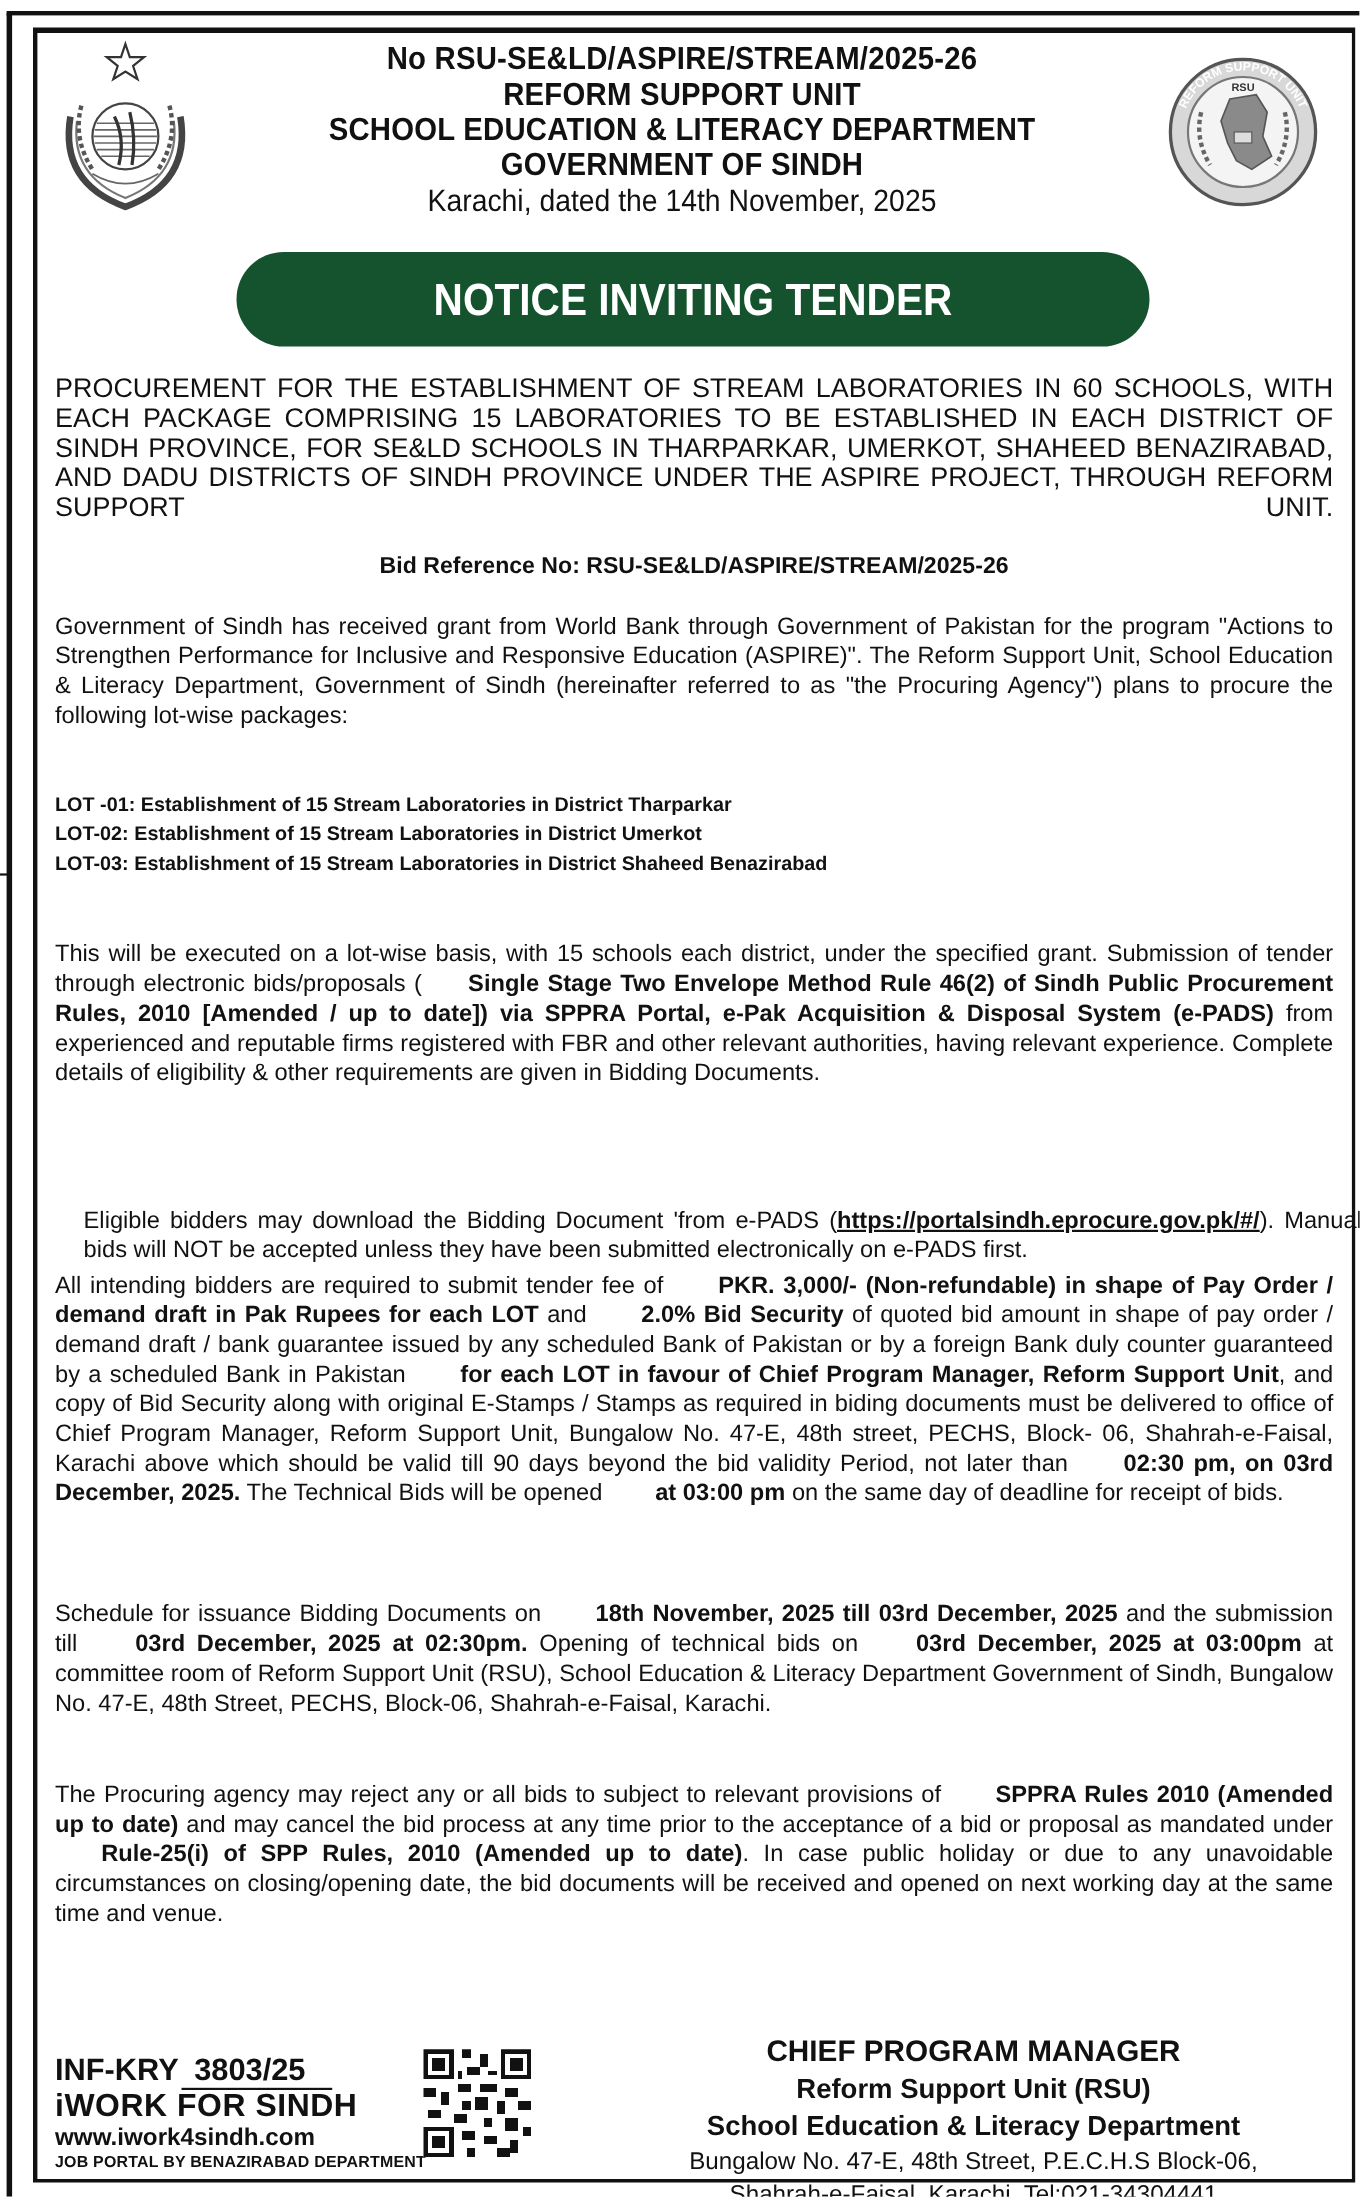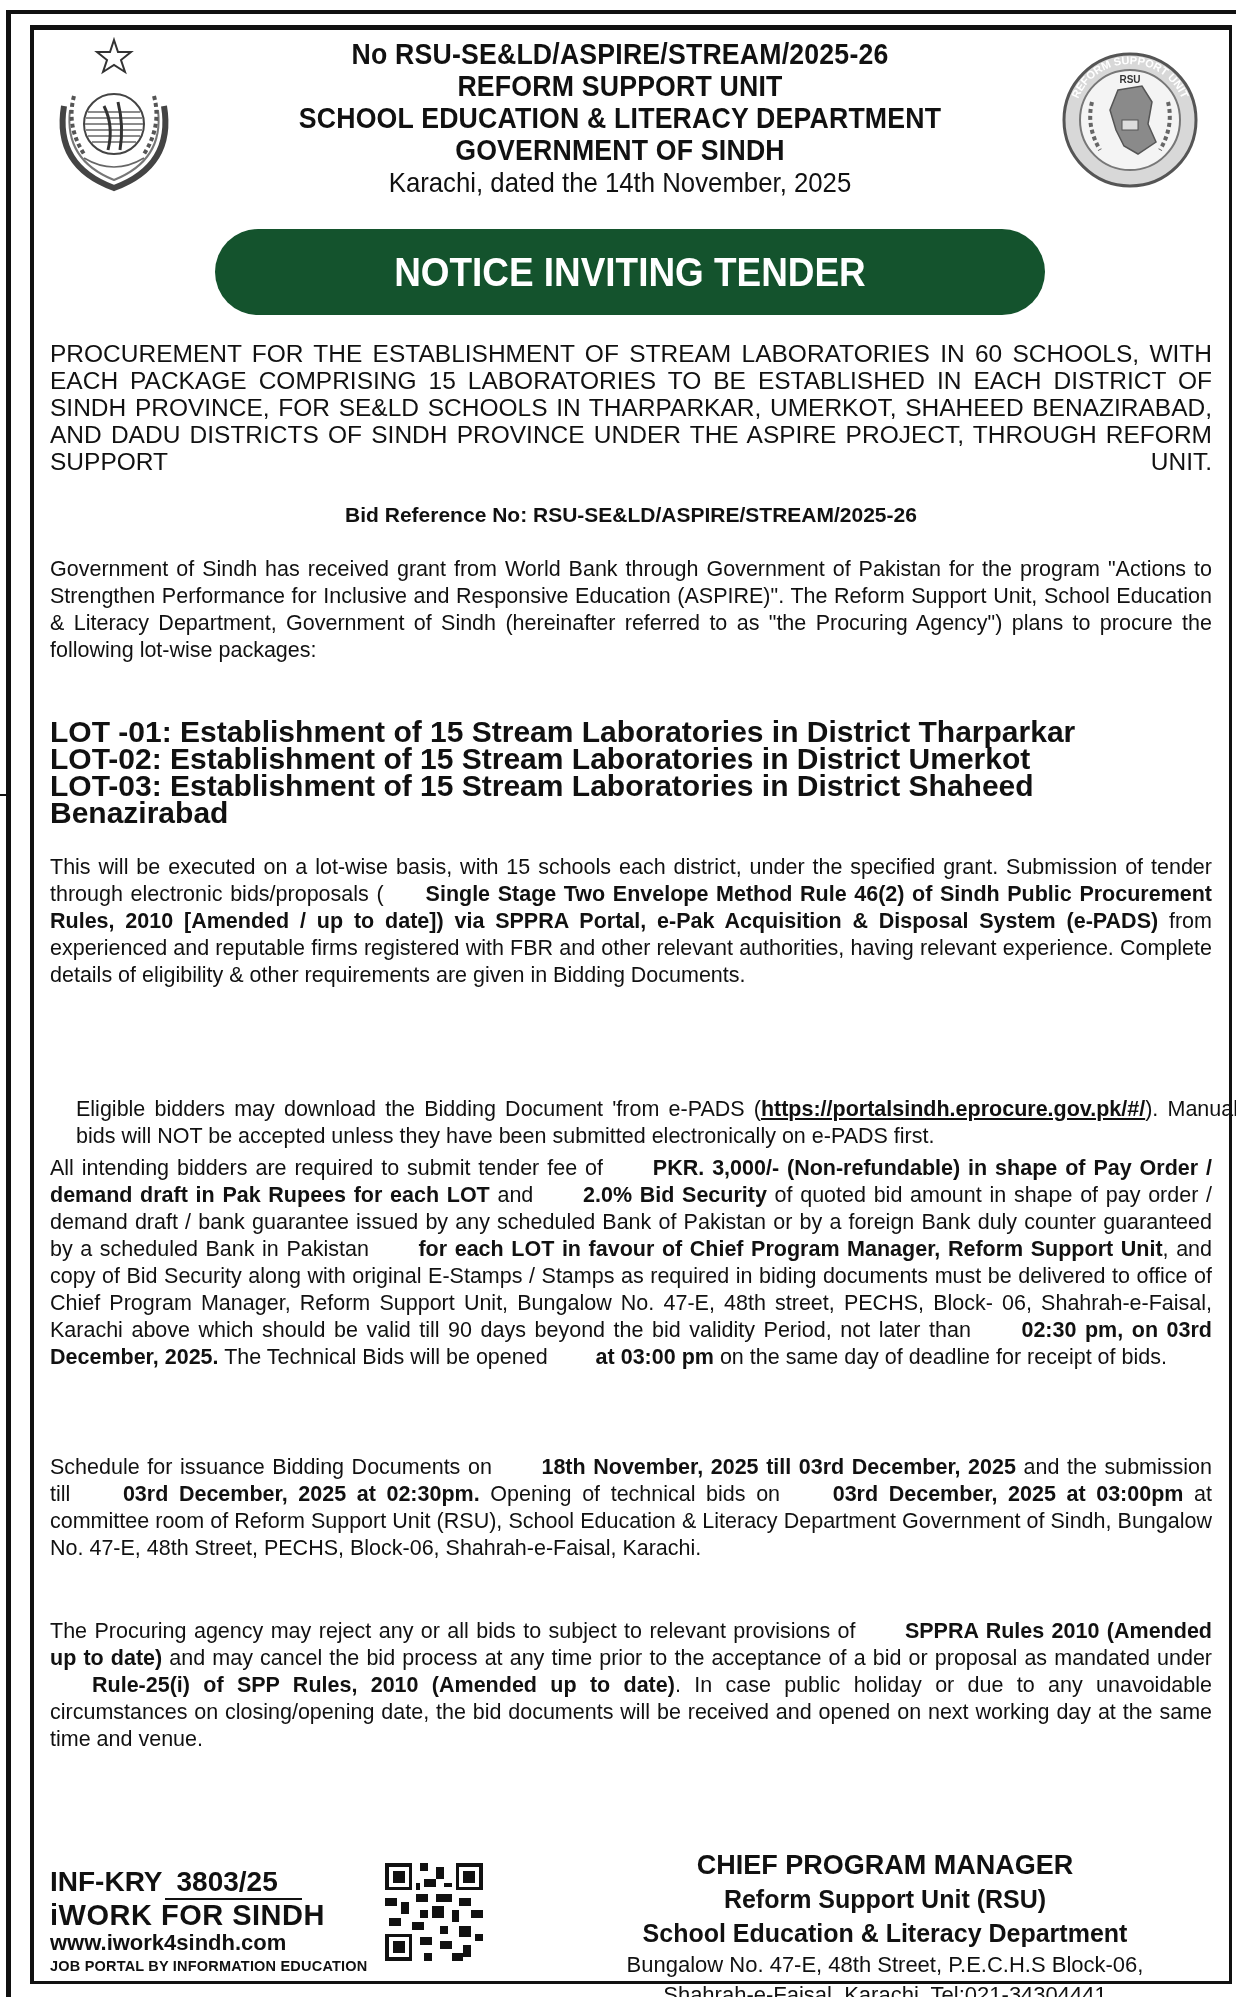--- a/index.html
+++ b/index.html
@@ -19,21 +19,21 @@
   .h-date { font-size: 28px; line-height: 34px; transform: scaleX(0.92); }
   .banner { position: absolute; left: 215px; top: 229px; width: 830px; height: 86px; background: #14532d;
             border-radius: 43px; color: #fff; text-align: center; font-weight: bold; font-size: 41px; line-height: 86px; }
   .banner span { display: inline-block; transform: scaleX(0.9); }
   .content { position: absolute; left: 50px; width: 1162px; text-align: justify; }
   .title { top: 340px; font-weight: normal; font-size: 24.5px; line-height: 27px; text-align-last: justify; }
   .bidref { top: 502px; text-align: center; font-weight: bold; font-size: 21px; line-height: 26px; }
   .para { font-size: 21.5px; line-height: 27px; }
   .para b { font-weight: bold; margin-left: 42px; }
   .p1 { top: 556px; }
-  .lots { top: 718px; font-weight: bold; font-size: 30px; line-height: 27px; text-align: left; }
+  .lots { top: 718px; font-weight: bold; font-size: 18px; line-height: 27px; text-align: left; }
   .p2 { top: 854px; }
   .p3 { top: 1096px; margin-left: 26px; }
   .p4 { top: 1155px; }
   .p5 { top: 1454px; }
   .p6 { top: 1618px; }
   .url { text-decoration: underline; font-weight: bold; color: #111; }
   .footer-left { position: absolute; left: 50px; top: 1866px; width: 340px; }
   .inf { font-weight: bold; font-size: 28px; line-height: 32px; }
   .inf .num { display: inline-block; border-bottom: 2px solid #111; padding: 0 24px 0 12px; margin-left: 2px; }
   .iwork { font-weight: bold; font-size: 29px; line-height: 30px; letter-spacing: 0.5px; }
@@ -115,21 +115,21 @@
 <div class="content para p4"><span>All intending bidders are required to submit tender fee of </span><b>PKR. 3,000/- (Non-refundable) in shape of Pay Order / demand draft in Pak Rupees for each LOT</b><span> and </span><b>2.0% Bid Security</b><span> of quoted bid amount in shape of pay order / demand draft / bank guarantee issued by any scheduled Bank of Pakistan or by a foreign Bank duly counter guaranteed by a scheduled Bank in Pakistan </span><b>for each LOT in favour of Chief Program Manager, Reform Support Unit</b><span>, and copy of Bid Security along with original E-Stamps / Stamps as required in biding documents must be delivered to office of Chief Program Manager, Reform Support Unit, Bungalow No. 47-E, 48th street, PECHS, Block- 06, Shahrah-e-Faisal, Karachi above which should be valid till 90 days beyond the bid validity Period, not later than </span><b>02:30 pm, on 03rd December, 2025.</b><span> The Technical Bids will be opened </span><b>at 03:00 pm</b><span> on the same day of deadline for receipt of bids.</span></div>
 
 <div class="content para p5"><span>Schedule for issuance Bidding Documents on </span><b>18th November, 2025 till 03rd December, 2025</b><span> and the submission till </span><b>03rd December, 2025 at 02:30pm.</b><span> Opening of technical bids on </span><b>03rd December, 2025 at 03:00pm</b><span> at committee room of Reform Support Unit (RSU), School Education &amp; Literacy Department Government of Sindh, Bungalow No. 47-E, 48th Street, PECHS, Block-06, Shahrah-e-Faisal, Karachi.</span></div>
 
 <div class="content para p6"><span>The Procuring agency may reject any or all bids to subject to relevant provisions of </span><b>SPPRA Rules 2010 (Amended up to date)</b><span> and may cancel the bid process at any time prior to the acceptance of a bid or proposal as mandated under </span><b>Rule-25(i) of SPP Rules, 2010 (Amended up to date)</b><span>. In case public holiday or due to any unavoidable circumstances on closing/opening date, the bid documents will be received and opened on next working day at the same time and venue.</span></div>
 
 <div class="footer-left">
   <div class="inf"><span>INF-KRY</span><span class="num">3803/25</span></div>
   <div class="iwork"><span>i</span><span>WORK FOR SINDH</span></div>
   <div class="site">www.iwork4sindh.com</div>
-  <div class="portal">JOB PORTAL BY INFORMATION EDUCATION</div>
+  <div class="portal">JOB PORTAL BY BENAZIRABAD DEPARTMENT</div>
 </div>
 
 <svg class="qr" viewBox="0 0 25 25" shape-rendering="crispEdges">
   <rect width="25" height="25" fill="#fff"></rect>
   <g fill="#111">
     <rect x="0" y="0" width="7" height="7"></rect>
       <rect x="1" y="1" width="5" height="5" fill="#fff"></rect>
       <rect x="2" y="2" width="3" height="3"></rect>
     <rect x="18" y="0" width="7" height="7"></rect>
       <rect x="19" y="1" width="5" height="5" fill="#fff"></rect>

